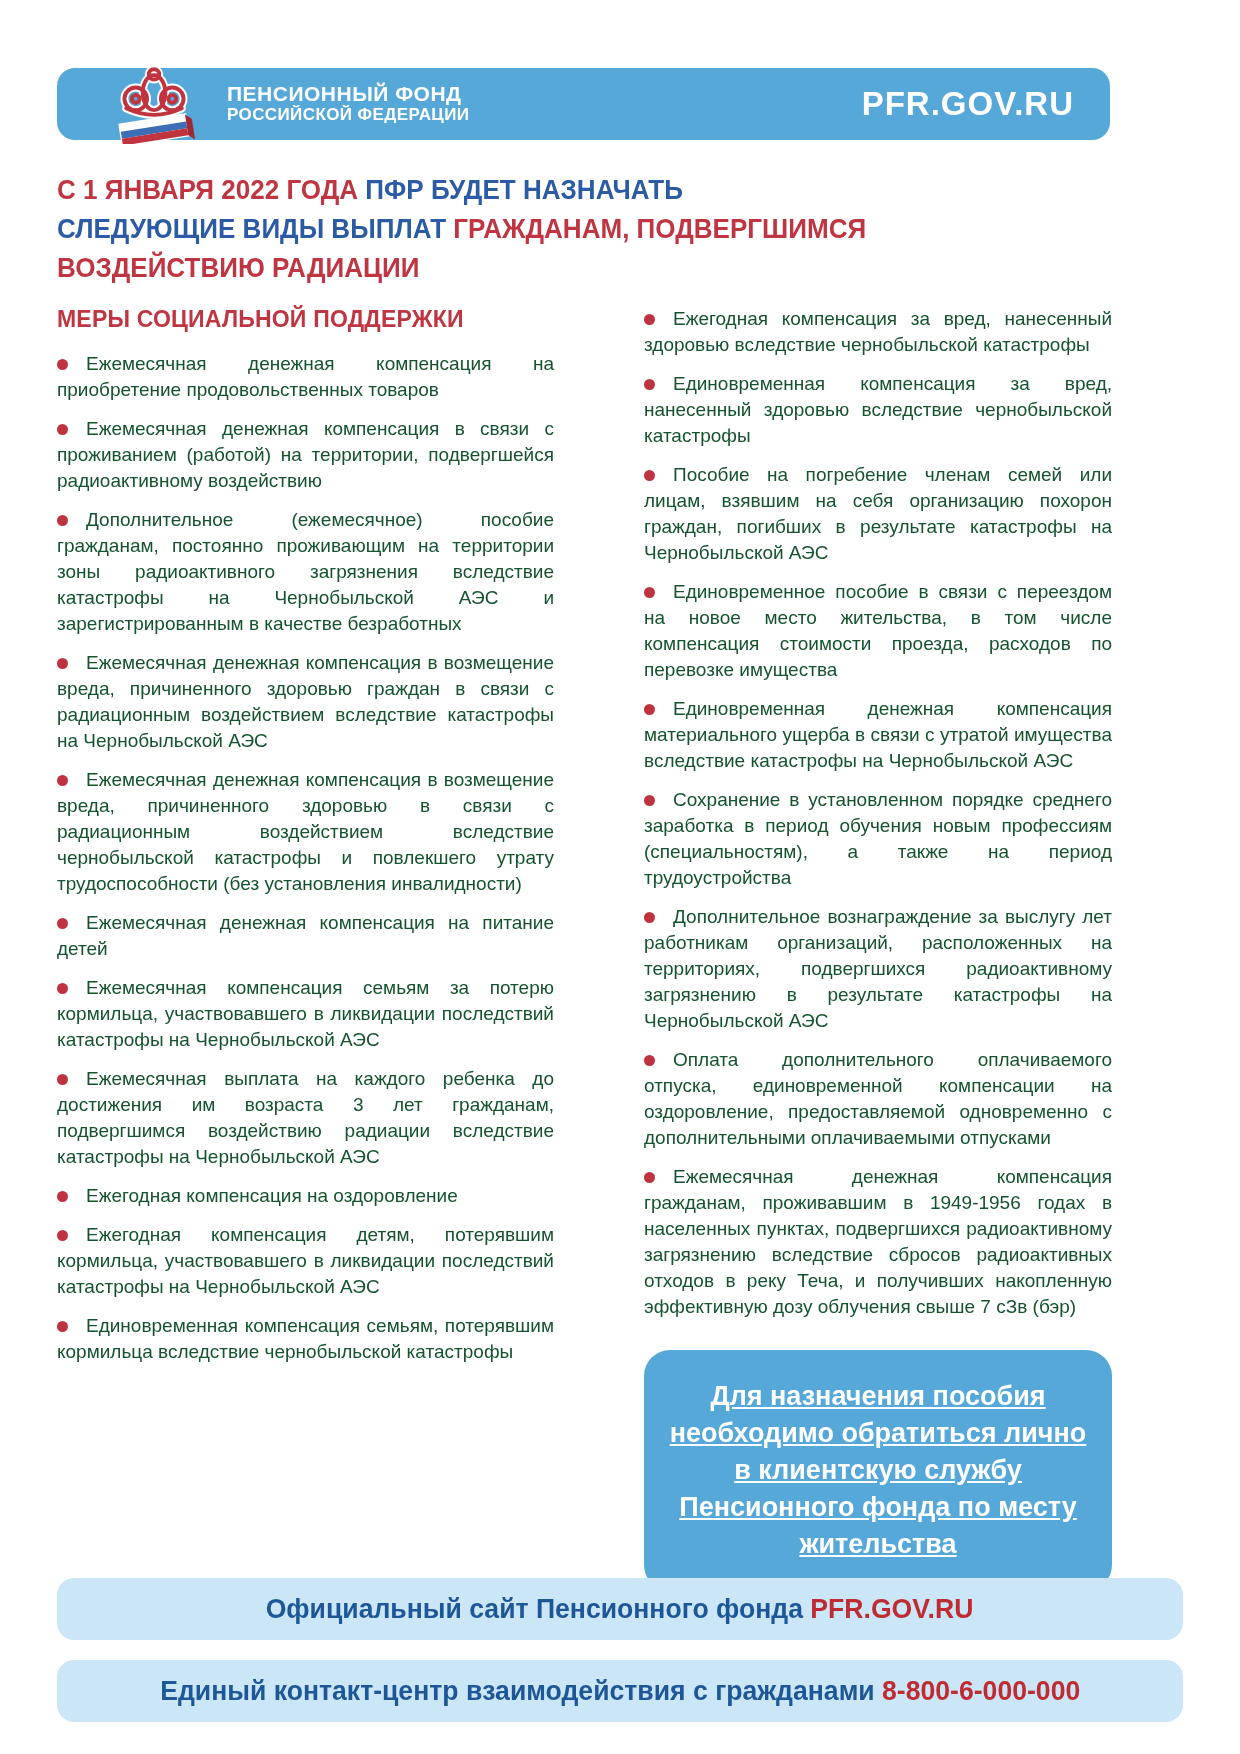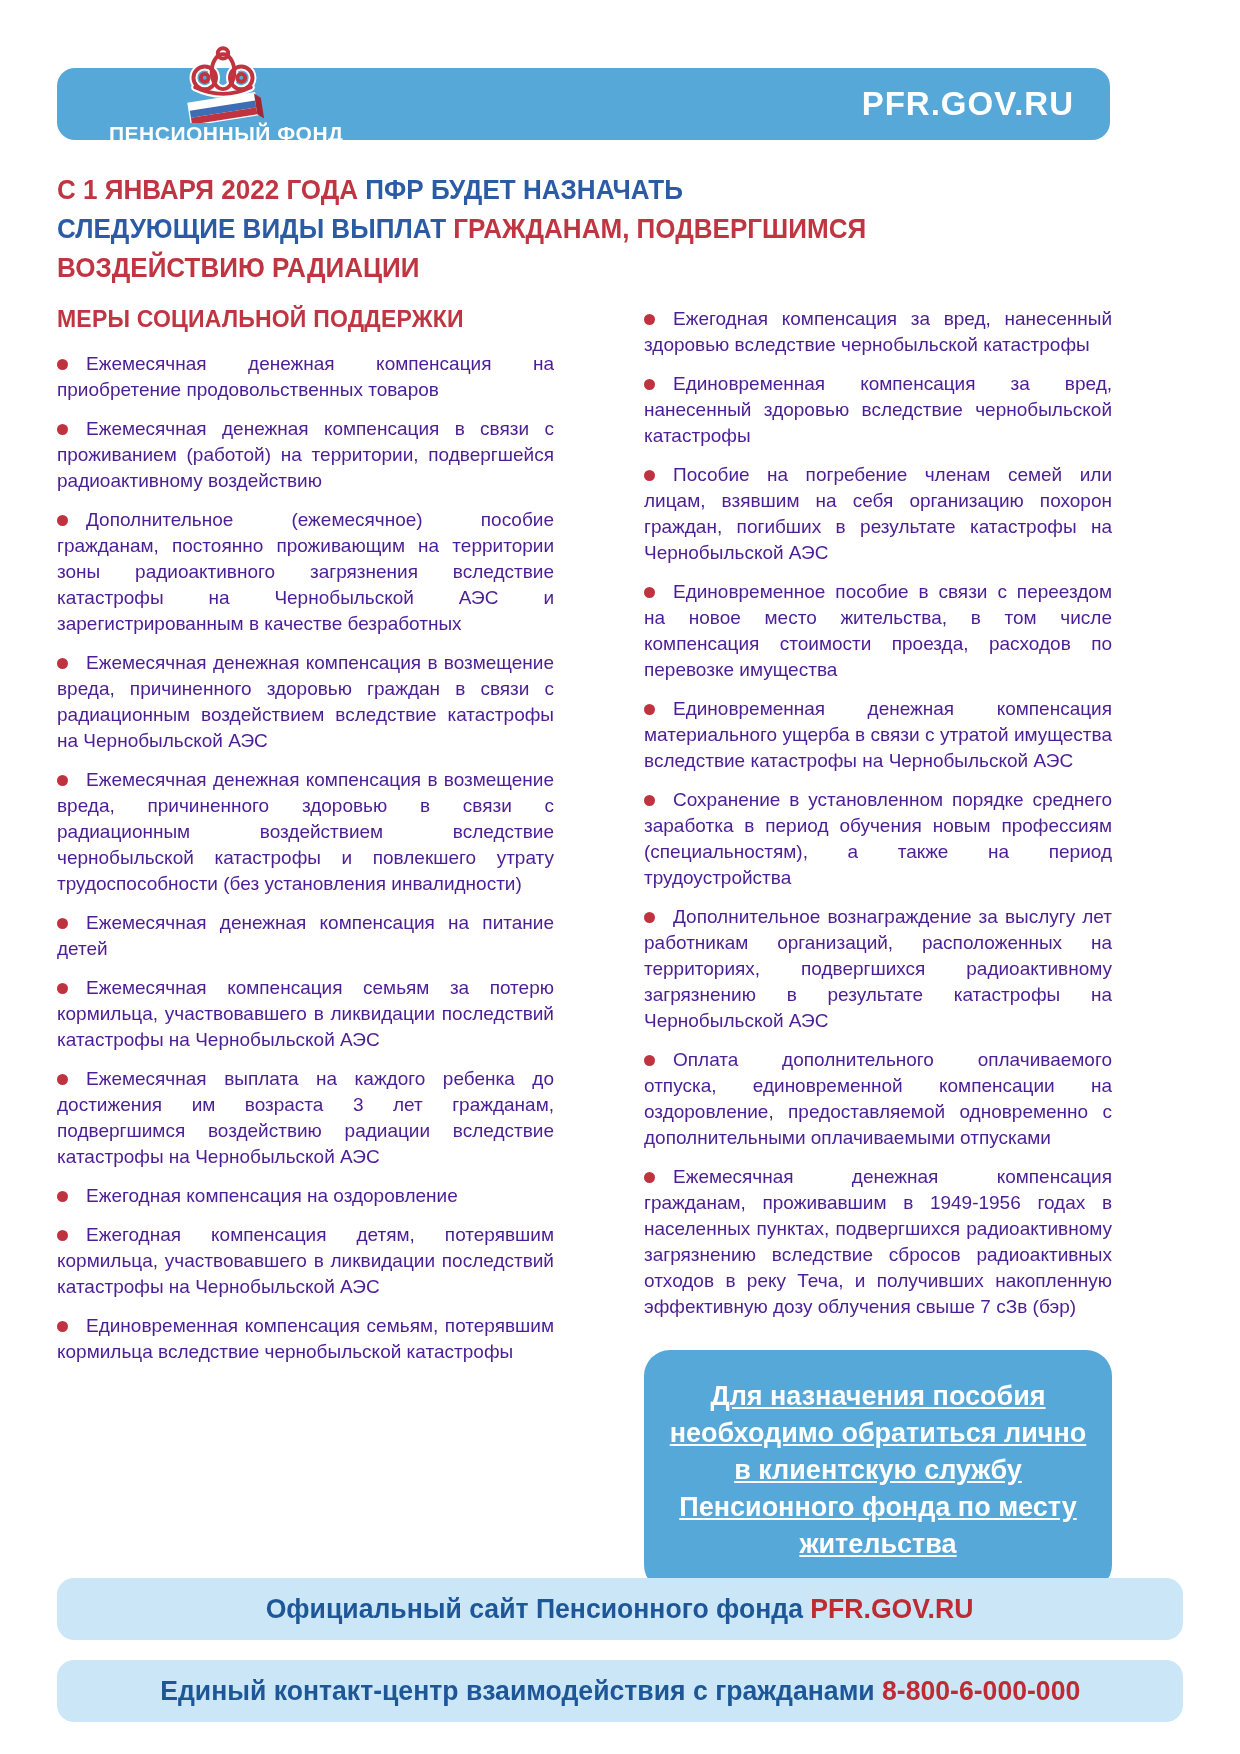--- a/index.html
+++ b/index.html
@@ -9,21 +9,21 @@
     background:#ffffff;
     font-family:"Liberation Sans","DejaVu Sans",sans-serif;
     overflow:hidden;
   }
   
   .header-bar{
     position:absolute;left:57px;top:68px;width:1053px;height:72px;
     background:#56a8d9;border-radius:18px;
     display:flex;align-items:center;
   }
-  .logo{display:flex;align-items:center;margin-left:38px;flex-direction:column;}
+  .logo{display:flex;align-items:center;margin-left:38px;}
   .logo svg{display:block;}
   .org-name{margin-left:14px;color:#ffffff;line-height:1.08;}
   .org-name .l1{font-size:21px;font-weight:bold;letter-spacing:.5px;}
   .org-name .l2{font-size:17px;font-weight:bold;letter-spacing:.4px;}
   .site-domain{
     margin-left:auto;margin-right:36px;color:#ffffff;
     font-size:33px;font-weight:bold;letter-spacing:1px;
   }
   
   .poster-title{
@@ -39,21 +39,21 @@
     display:flex;
   }
   .col-left{width:497px;}
   .col-right{width:468px;margin-left:90px;}
   .section-heading{
     color:#bf3541;font-size:23px;font-weight:bold;
     margin:0 0 18px 0;letter-spacing:.2px;
   }
   .item{
     margin:0 0 13px 0;
-    font-size:19px;line-height:26px;color:#4c1d95;
+    font-size:19px;line-height:26px;color:#14532d;
     text-align:justify;
   }
   .bullet{
     display:inline-block;width:11px;height:11px;border-radius:50%;
     background:#bf3340;margin-right:18px;vertical-align:baseline;
   }
   
   .callout-box{
     margin-top:30px;
     background:#56a8d9;border-radius:26px;

